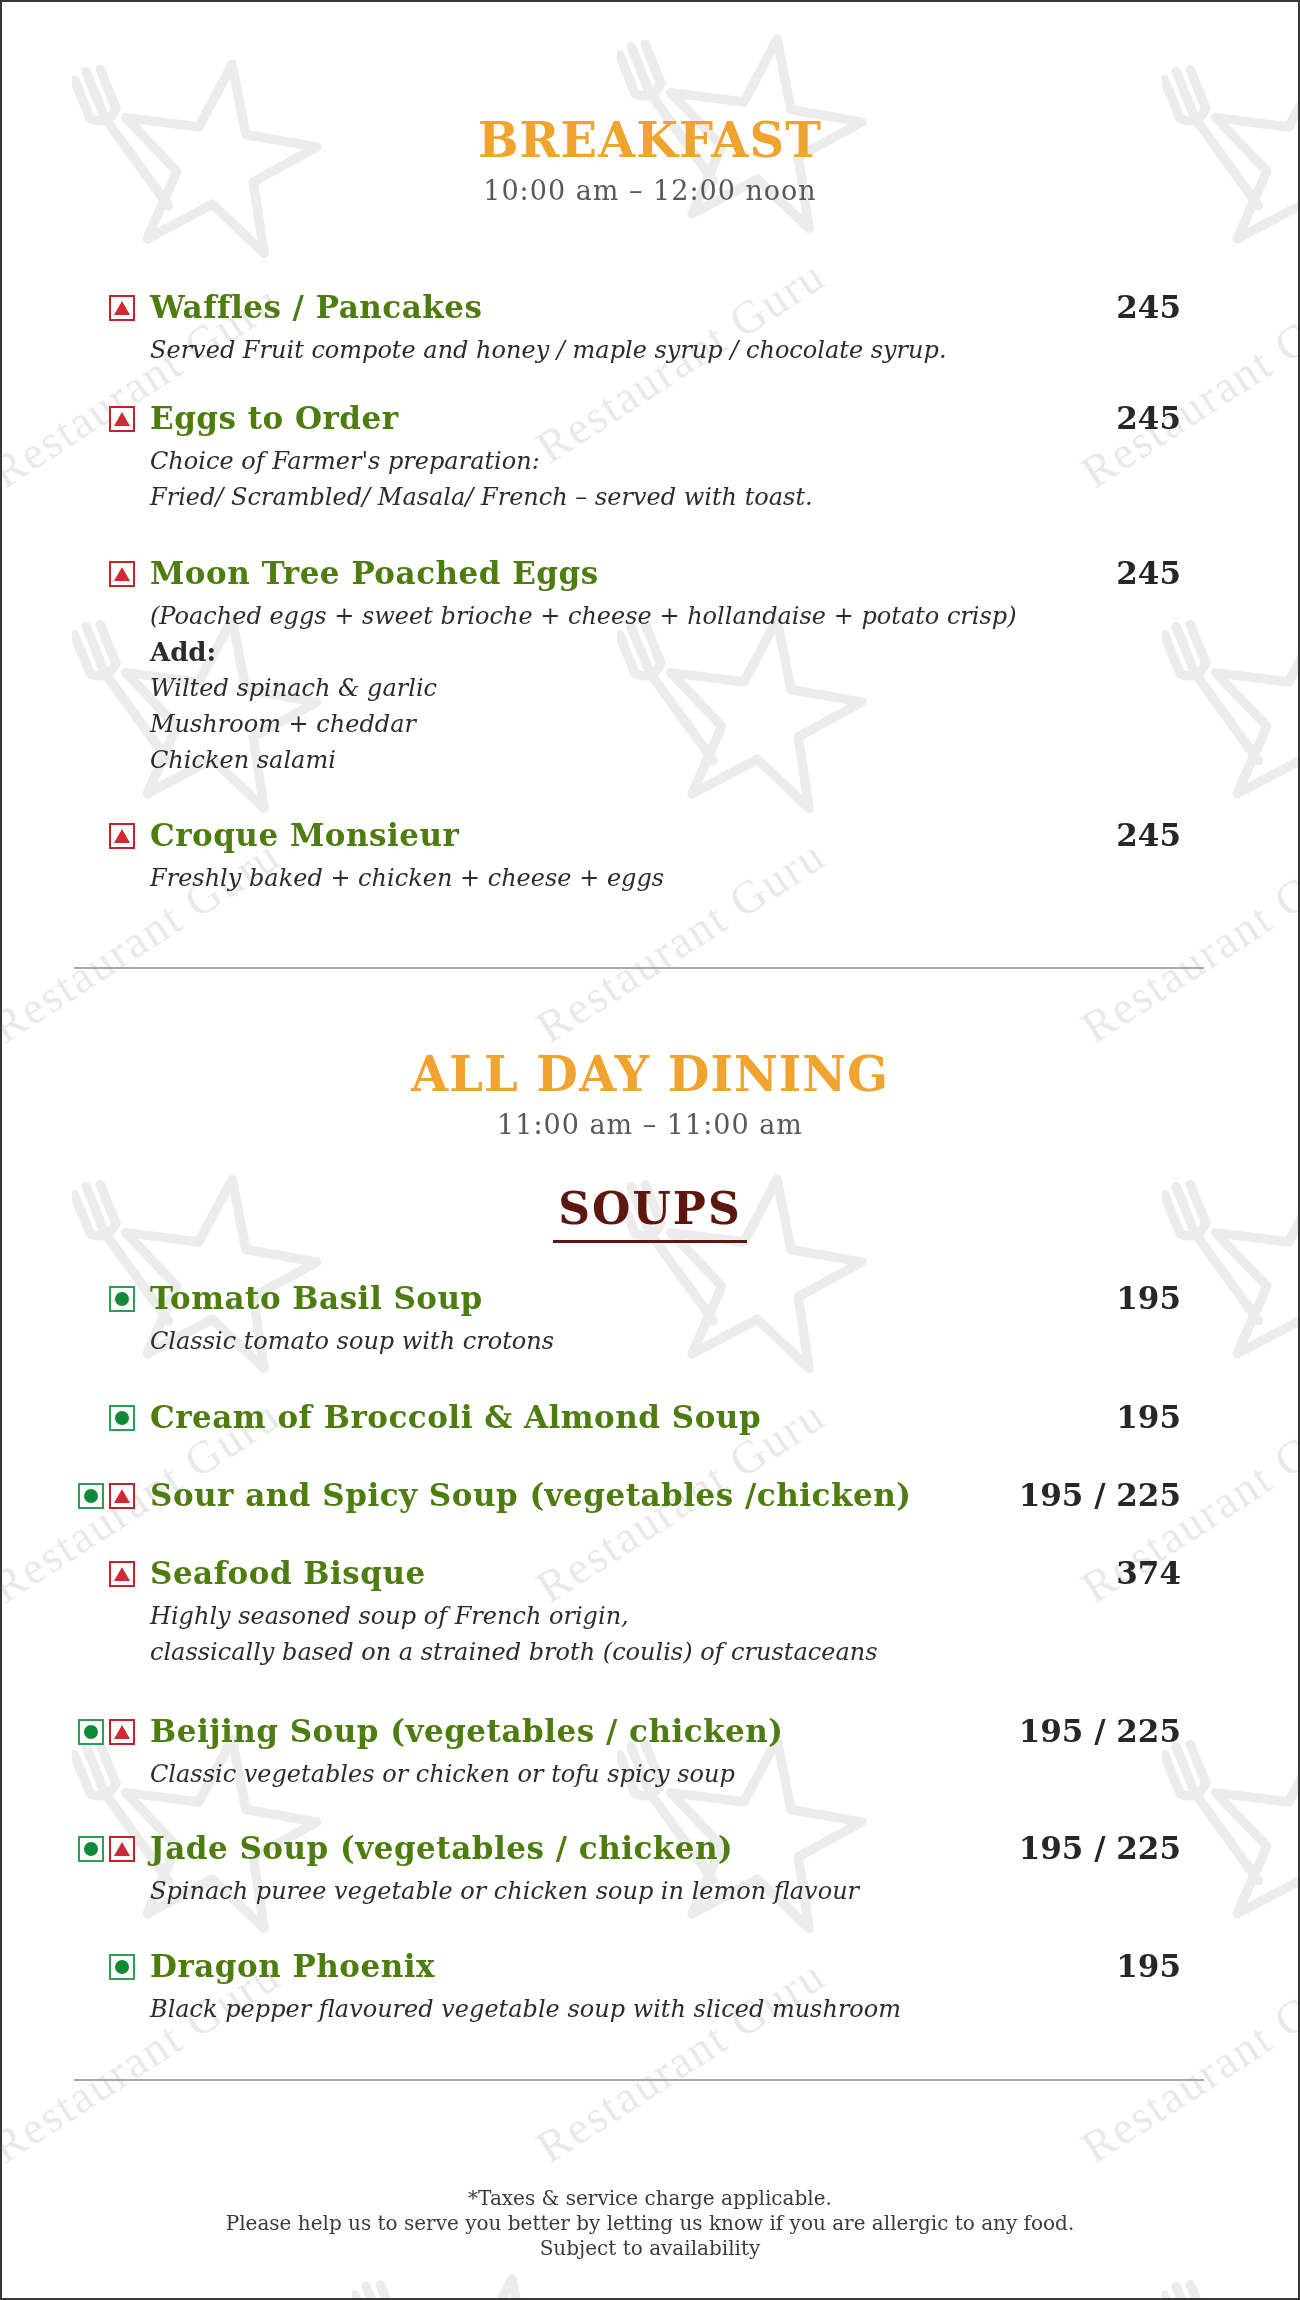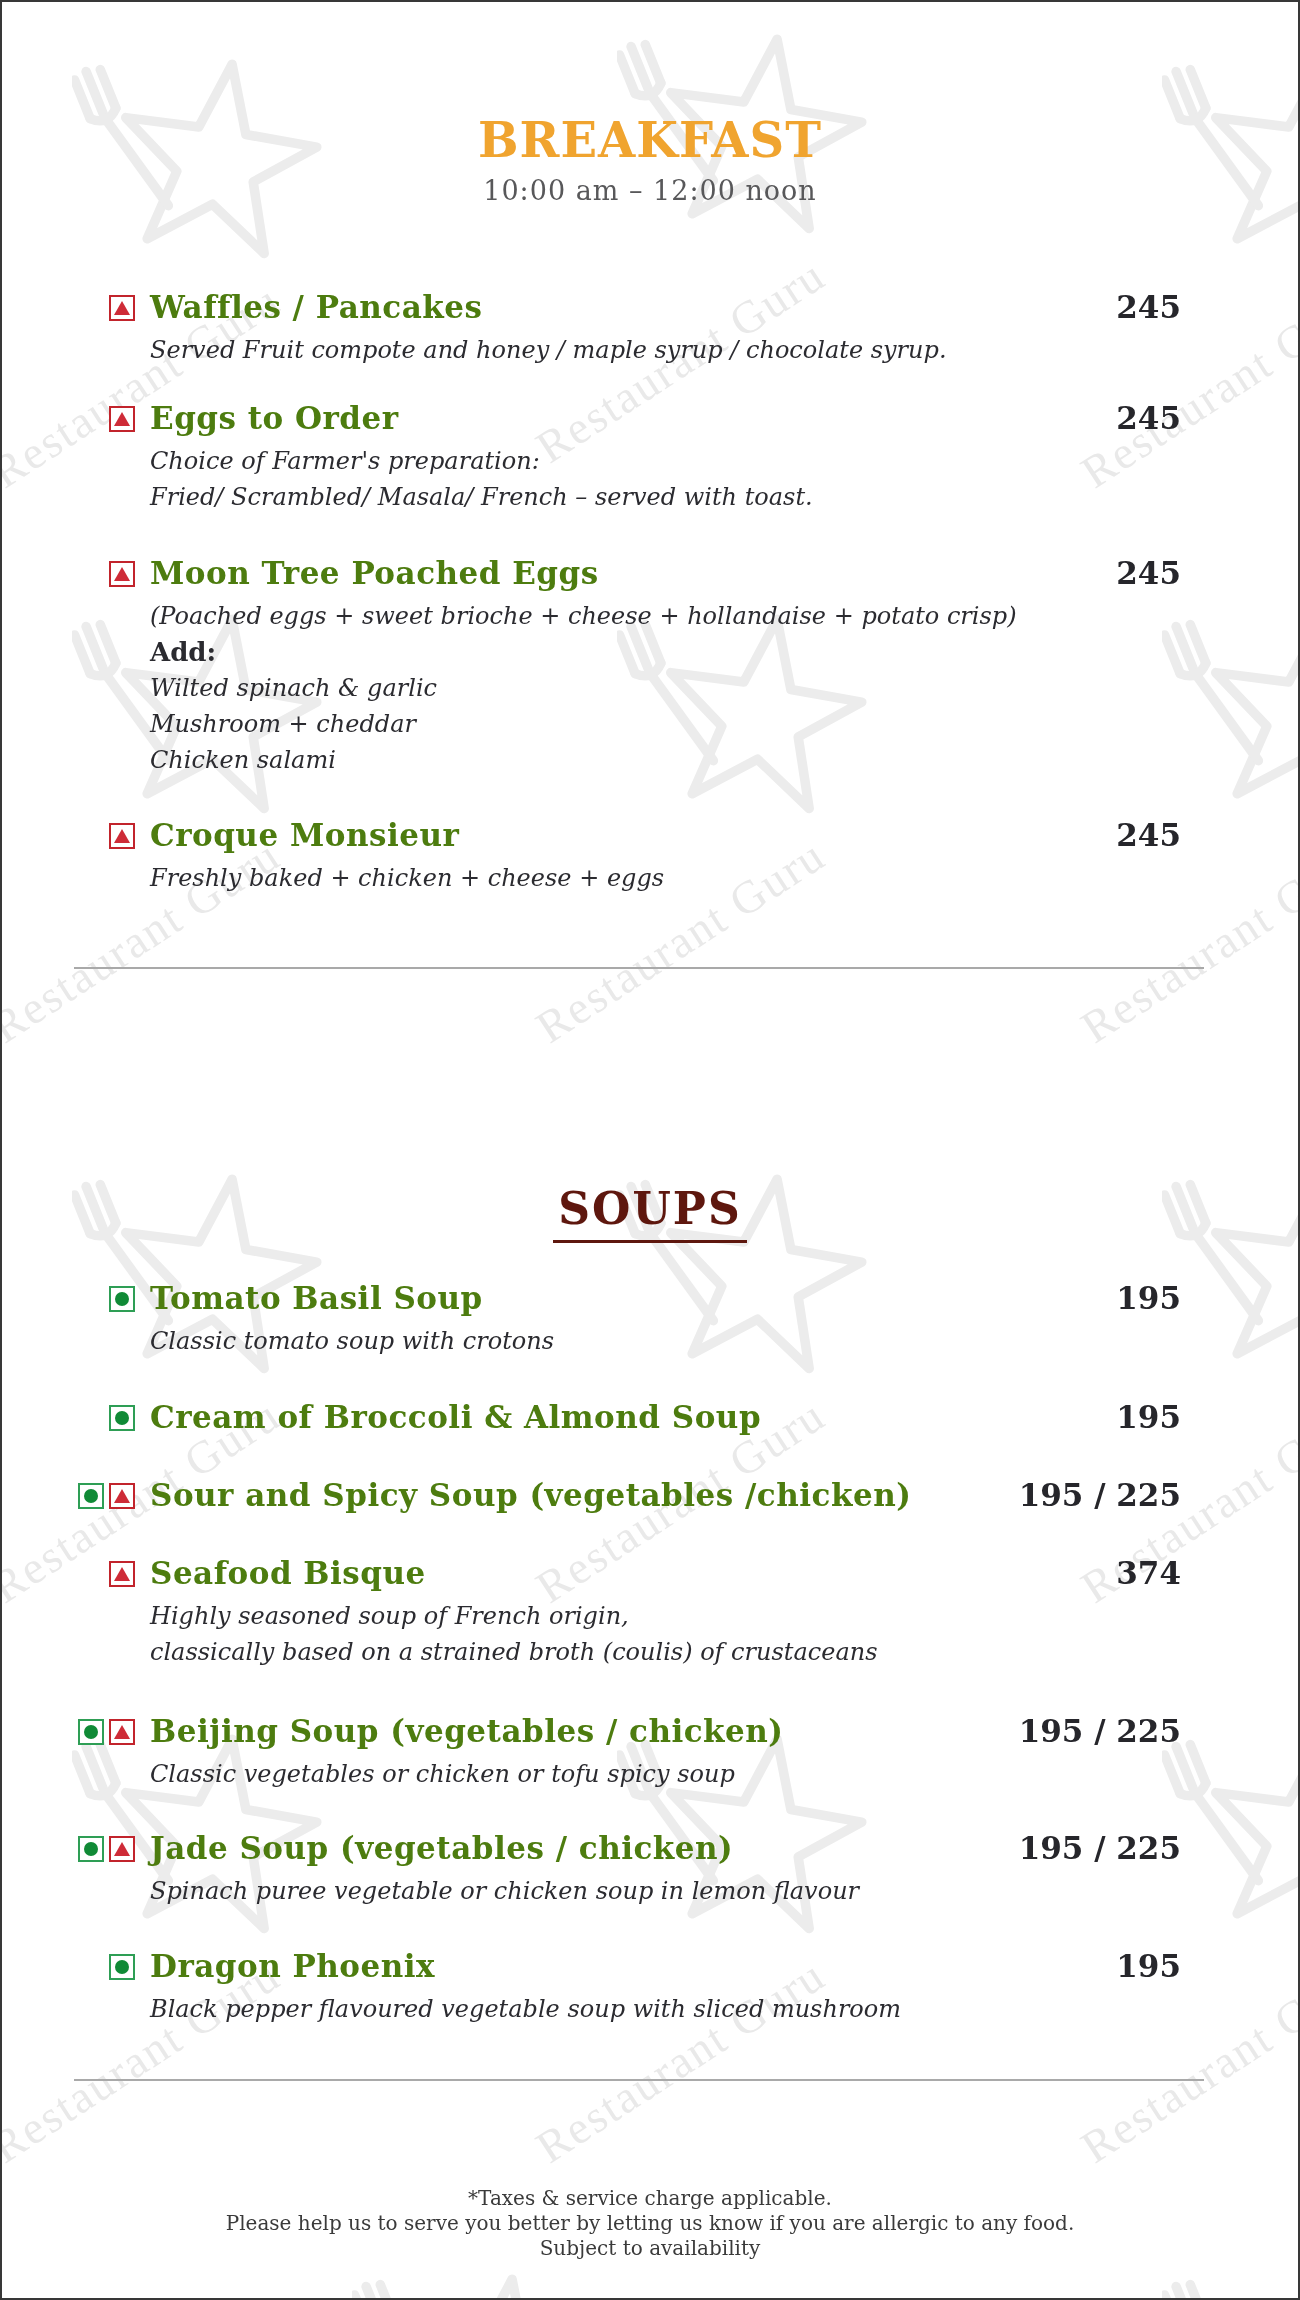--- a/index.html
+++ b/index.html
@@ -232,20 +232,24 @@
         <span class="name">Croque Monsieur</span>
         <span class="price">245</span>
       </div>
       <div class="desc">
         <div class="dline">Freshly baked + chicken + cheese + eggs</div>
       </div>
     </div>
 
     <div class="divider" style="top:965px"></div>
 
+    <div class="abs" style="top:1046px">
+      <div class="sec-title">ALL DAY DINING</div>
+      <div class="sec-hours">11:00 am – 11:00 am</div>
+    </div>
 
     <div class="abs sub-title-wrap" style="top:1184px">
       <span class="sub-title">SOUPS</span>
     </div>
 
     <div class="item" style="top:1277px">
       <div class="row">
         <span class="icons">
             <span class="diet veg"></span>
           </span>

